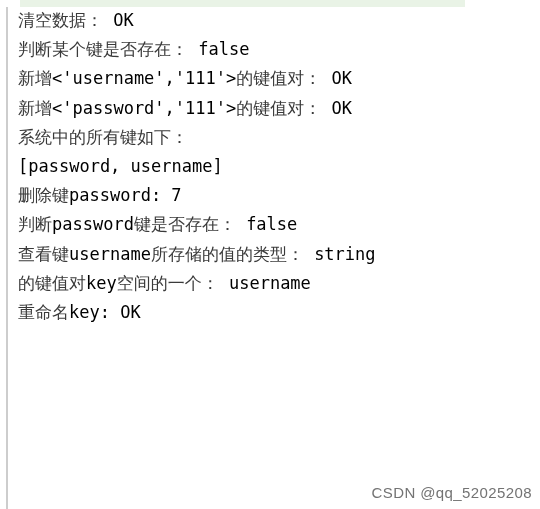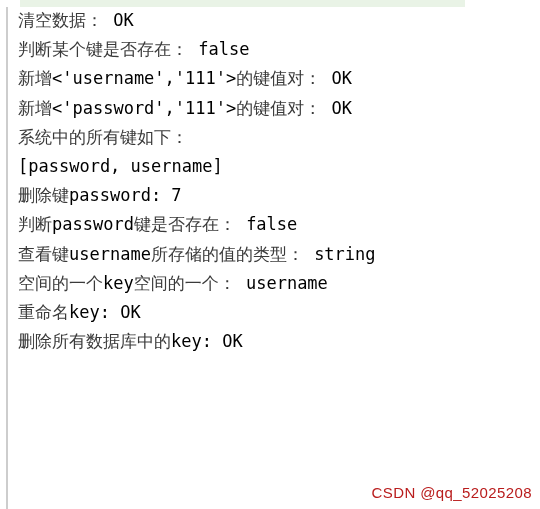--- a/index.html
+++ b/index.html
@@ -58,21 +58,21 @@
     font-family: "DejaVu Sans Mono", "Liberation Mono", monospace;
     color: #000000;
     font-size: 17px;
   }
   #watermark {
     position: absolute;
     right: 8px;
     bottom: 8px;
     font-family: "Liberation Sans", sans-serif;
     font-size: 15px;
-    color: #b91c1c;
+    color: #737373;
     letter-spacing: 0.4px;
     white-space: pre;
   }
 </style>
 </head>
 <body>
 
 <div id="screenshot">
 
   <div id="top-band"></div>
@@ -81,20 +81,19 @@
   <div id="console">
       <div class="log-line"><span class="cjk">清空数据：</span><span class="mono"> OK</span></div>
       <div class="log-line"><span class="cjk">判断某个键是否存在：</span><span class="mono"> false</span></div>
       <div class="log-line"><span class="cjk">新增</span><span class="mono">&lt;'username','111'&gt;</span><span class="cjk">的键值对：</span><span class="mono"> OK</span></div>
       <div class="log-line"><span class="cjk">新增</span><span class="mono">&lt;'password','111'&gt;</span><span class="cjk">的键值对：</span><span class="mono"> OK</span></div>
       <div class="log-line"><span class="cjk">系统中的所有键如下：</span></div>
       <div class="log-line"><span class="mono">[password, username]</span></div>
       <div class="log-line"><span class="cjk">删除键</span><span class="mono">password: 7</span></div>
       <div class="log-line"><span class="cjk">判断</span><span class="mono">password</span><span class="cjk">键是否存在：</span><span class="mono"> false</span></div>
       <div class="log-line"><span class="cjk">查看键</span><span class="mono">username</span><span class="cjk">所存储的值的类型：</span><span class="mono"> string</span></div>
-      <div class="log-line"><span class="cjk">空间的一个</span><span class="mono">key</span><span class="cjk">空间的一个：</span><span class="mono"> username</span></div>
+      <div class="log-line"><span class="cjk">的键值对</span><span class="mono">key</span><span class="cjk">空间的一个：</span><span class="mono"> username</span></div>
       <div class="log-line"><span class="cjk">重命名</span><span class="mono">key: OK</span></div>
-      <div class="log-line"><span class="cjk">删除所有数据库中的</span><span class="mono">key: OK</span></div>
     </div>
 
   <div id="watermark">CSDN @qq_52025208</div>
 
 </div>
 
 </body></html>

